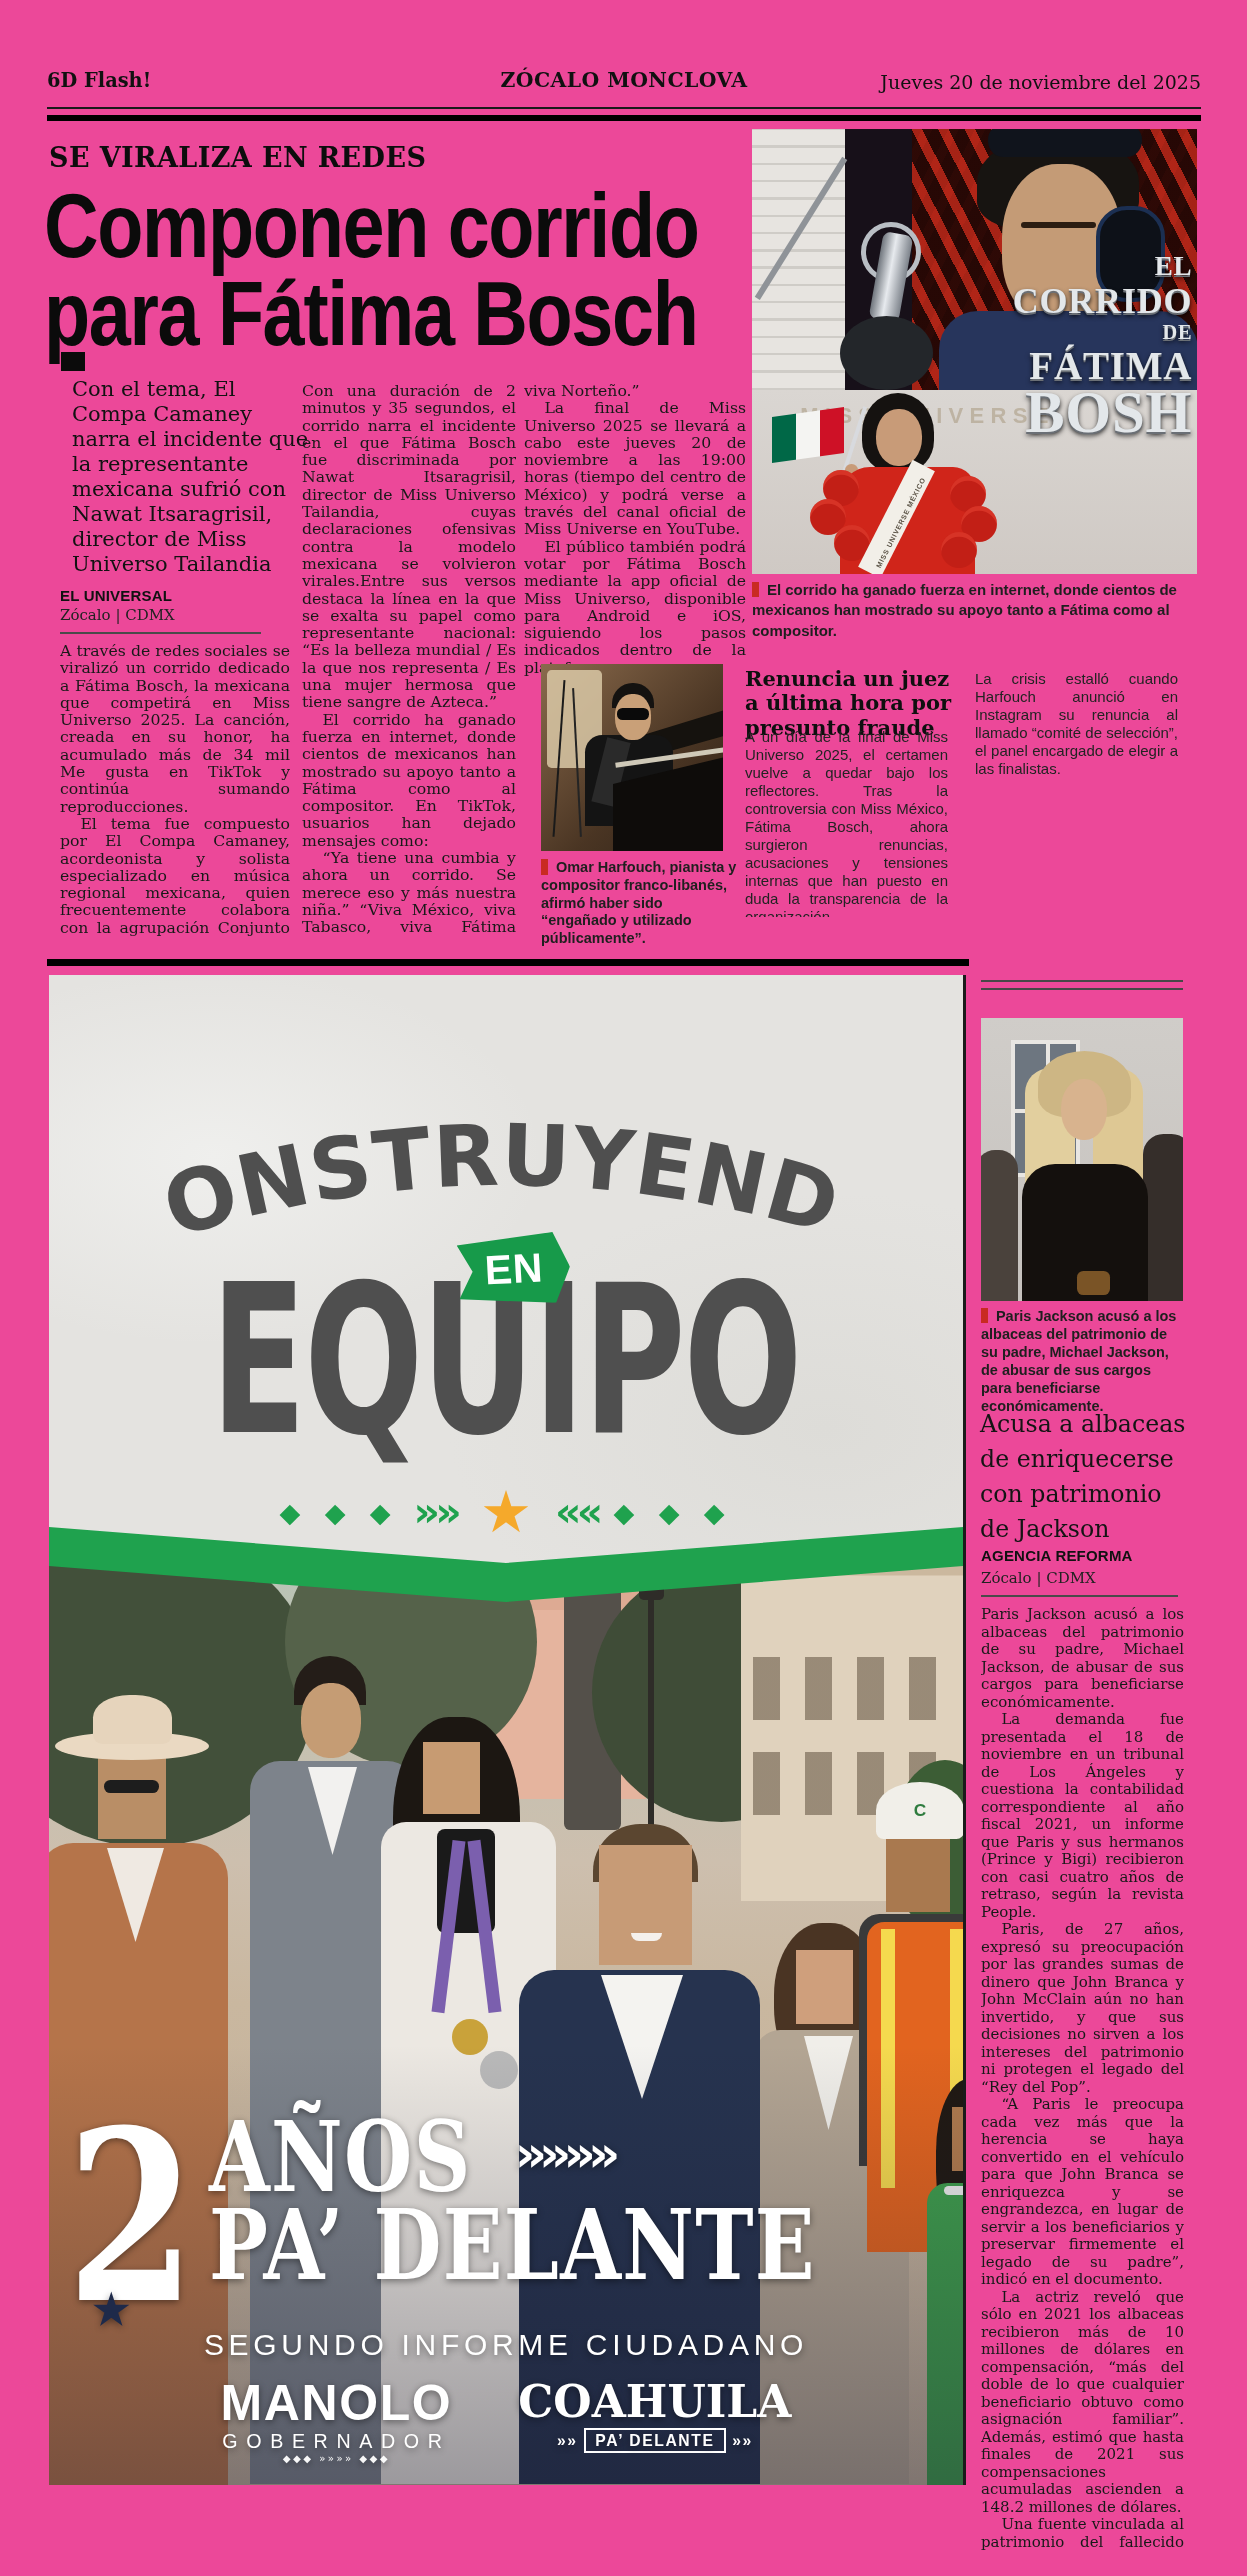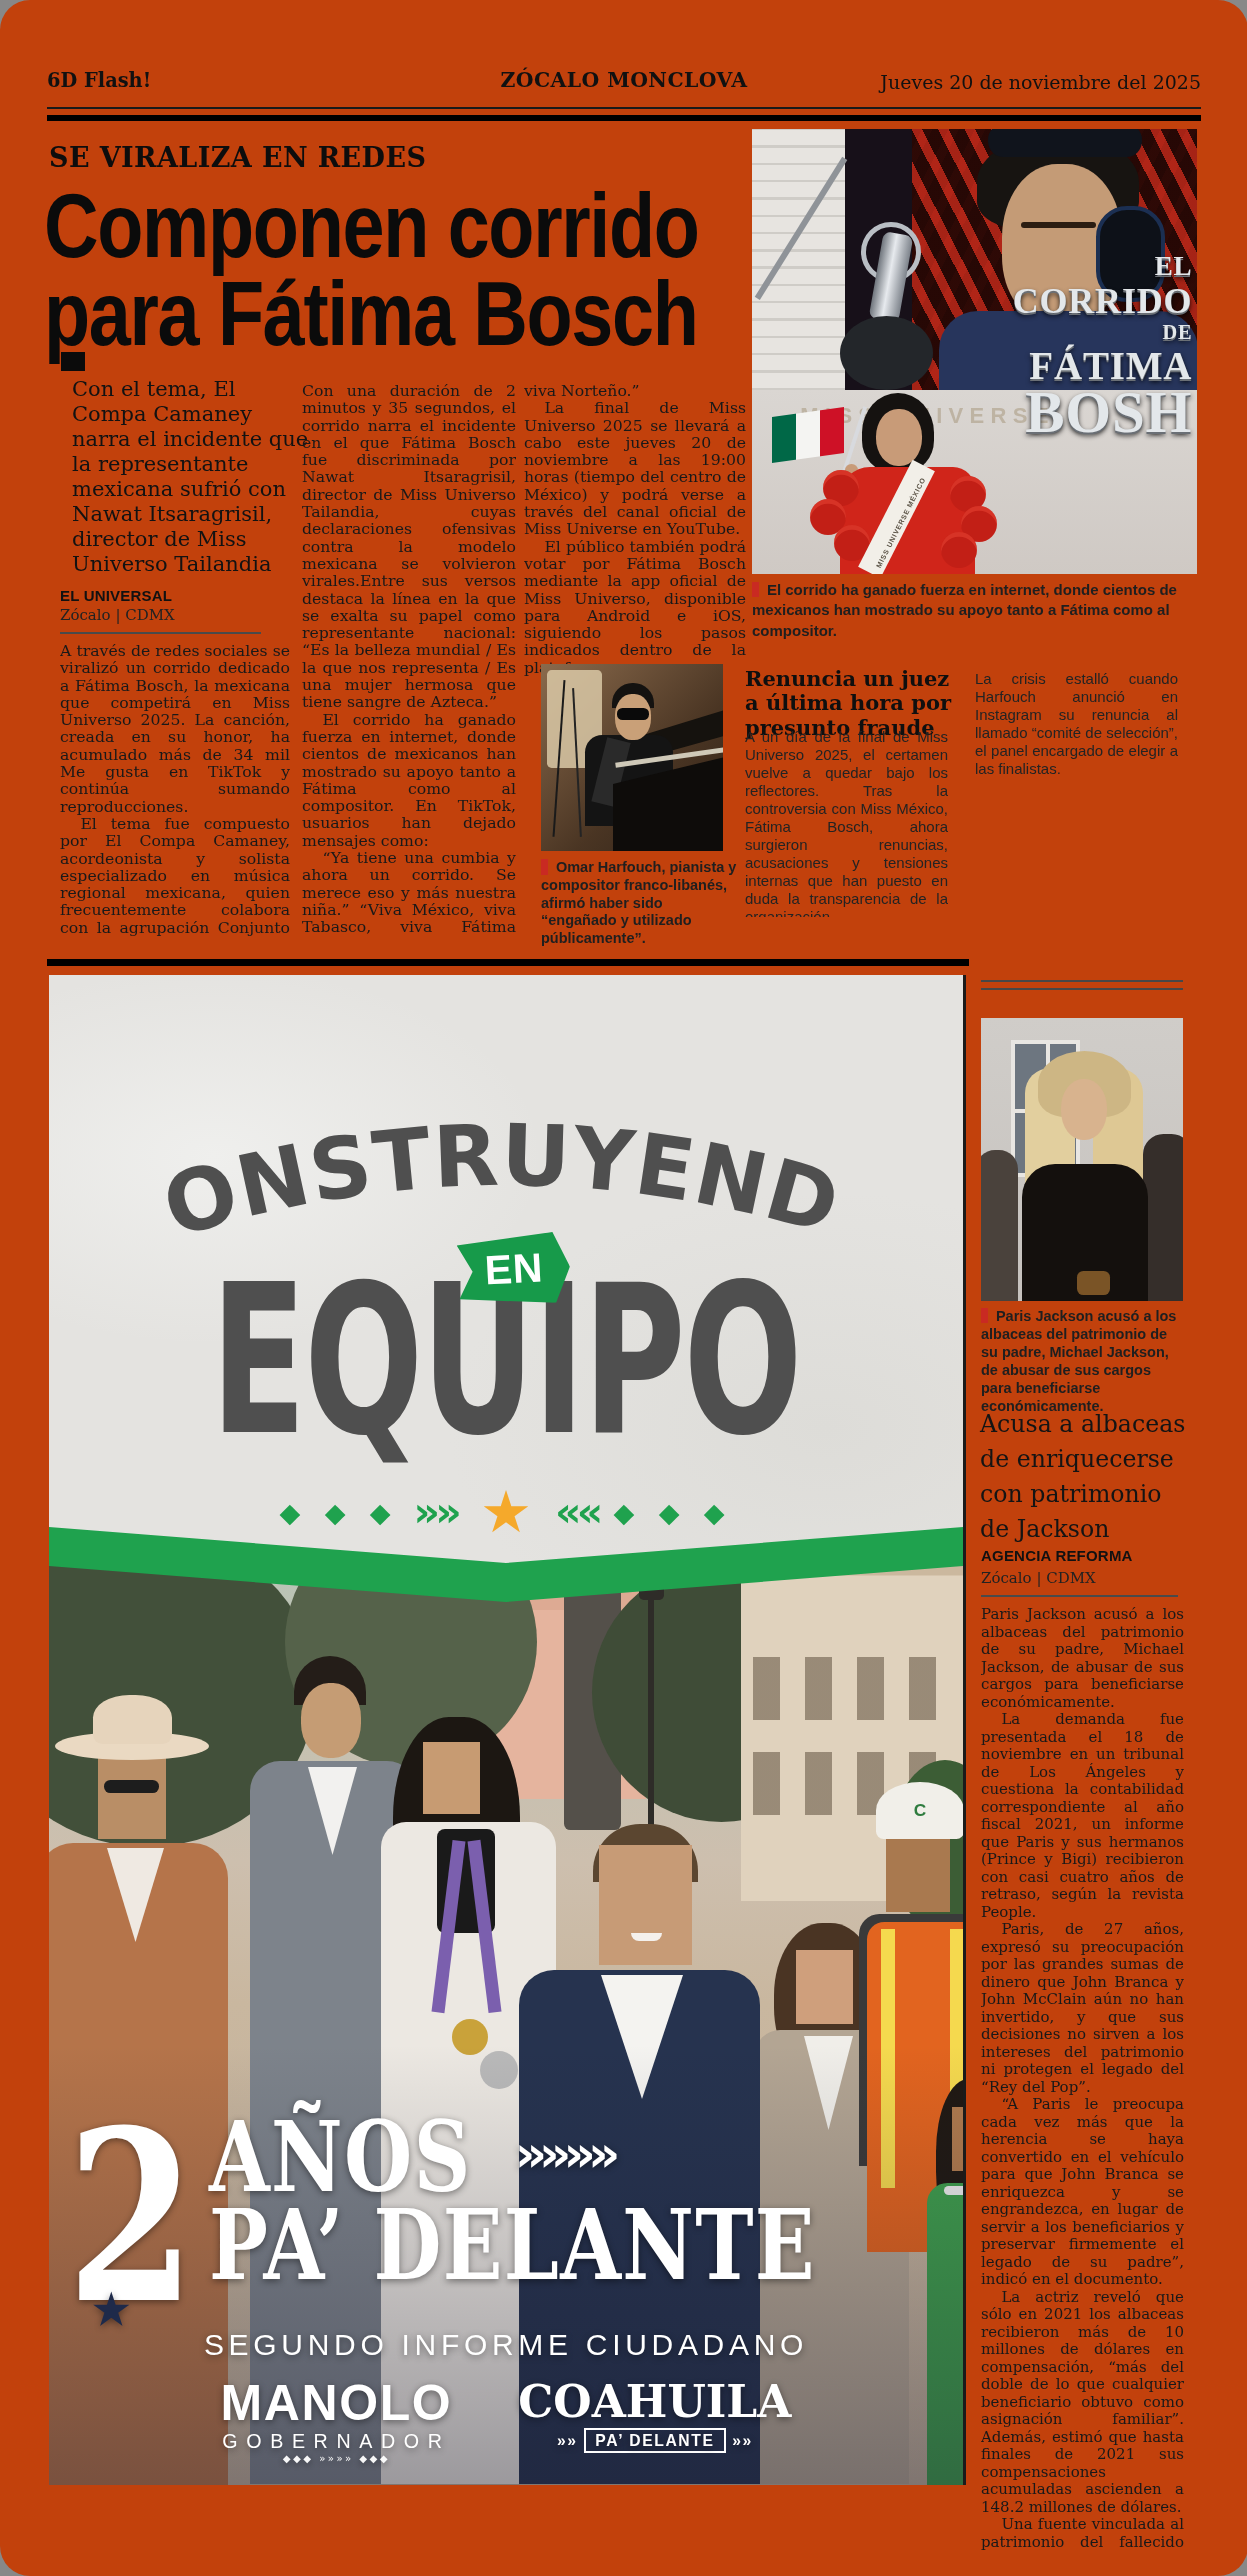--- a/index.html
+++ b/index.html
@@ -1,18 +1,18 @@
 <!DOCTYPE html>
 <html style="font-size:12.6px"><head>
 <meta charset="utf-8">
 <style>
   * { margin:0; padding:0; box-sizing:border-box; }
   body { background:#888; }
-  #page { position:relative; width:1248px; height:2576px; background:#c2410c; overflow:hidden;
-          font-family:"DejaVu Serif", serif; color:#1b1b1b; margin:0 auto;border-radius:30px; }
+  #page { position:relative; width:1248px; height:2576px; background:#ec4899; overflow:hidden;
+          font-family:"DejaVu Serif", serif; color:#1b1b1b; margin:0 auto; }
   .abs { position:absolute; }
 
   
   .folio-left  { left:47px; top:69px; font:bold 20.4px/23.6px "DejaVu Serif",serif; color:#111; transform:scaleX(.95); transform-origin:left; }
   .folio-center{ left:0; right:0; top:69px; text-align:center; font:bold 20.4px/23.6px "DejaVu Serif",serif; color:#111; letter-spacing:0.4px; }
   .folio-right { right:47px; top:71px; font:19px/22px "DejaVu Serif",serif; color:#111; }
   .rule-thin  { left:47px; right:47px; top:107px; height:1.6px; background:#1a1a1a; }
   .rule-thick { left:47px; right:47px; top:115px; height:5.5px; background:#000; }
 
   

